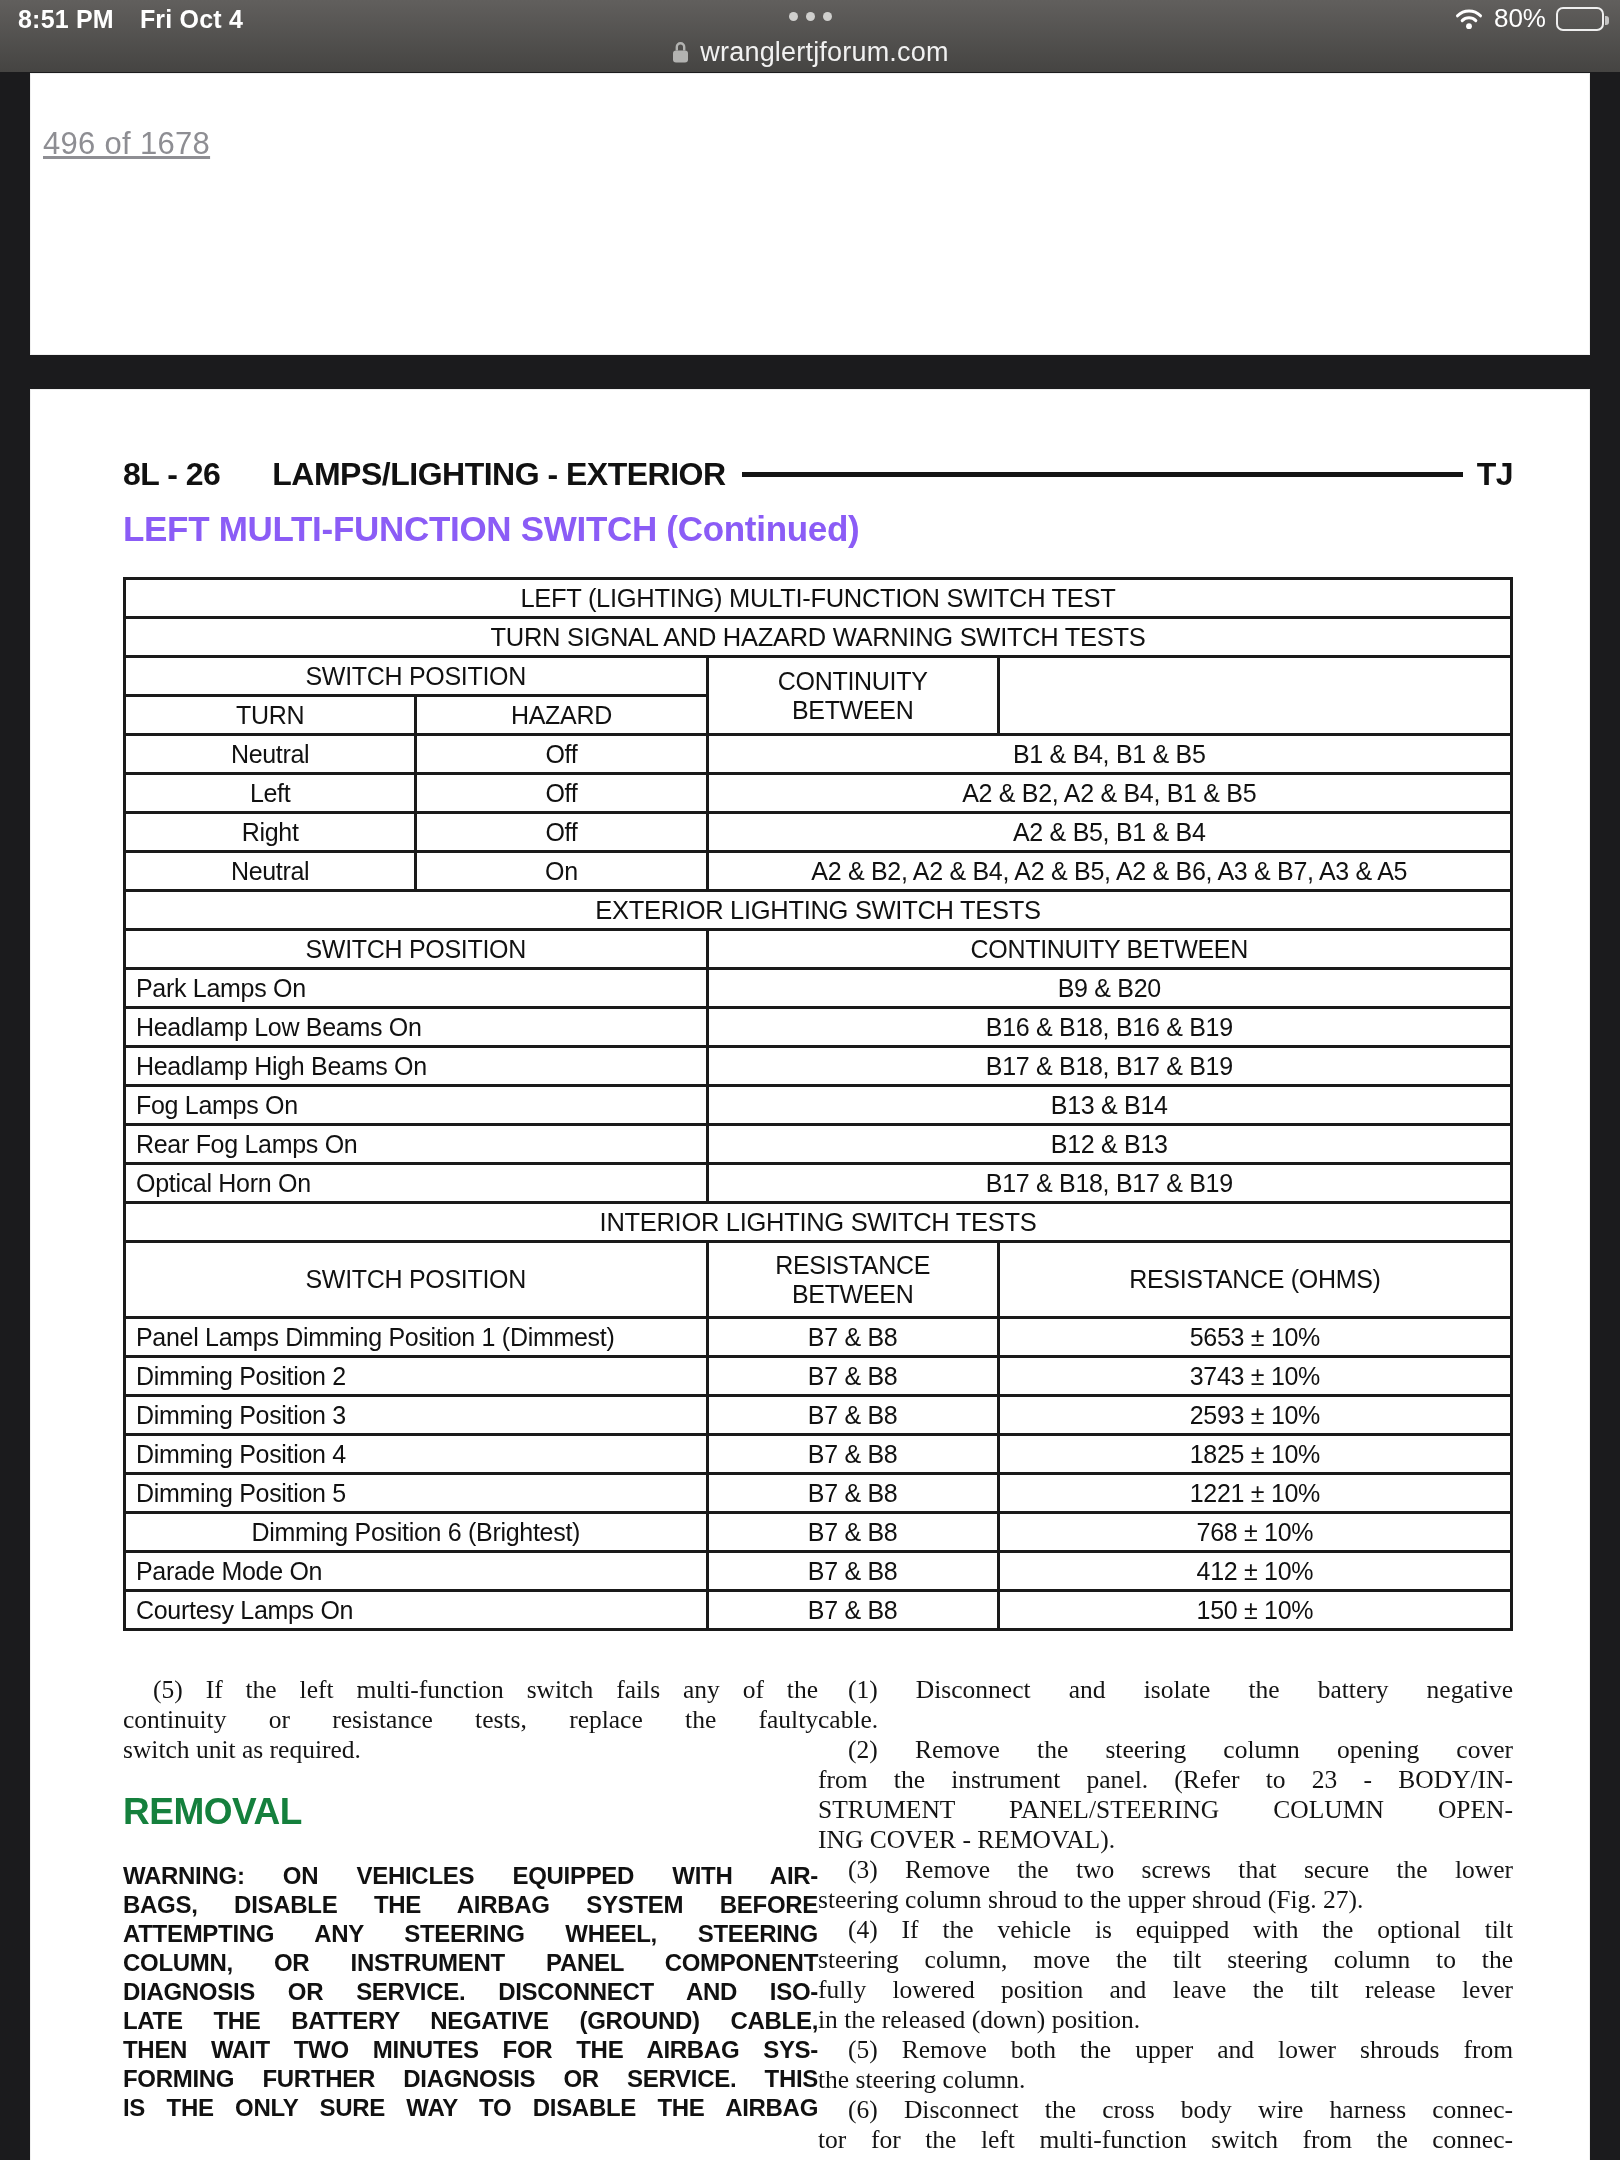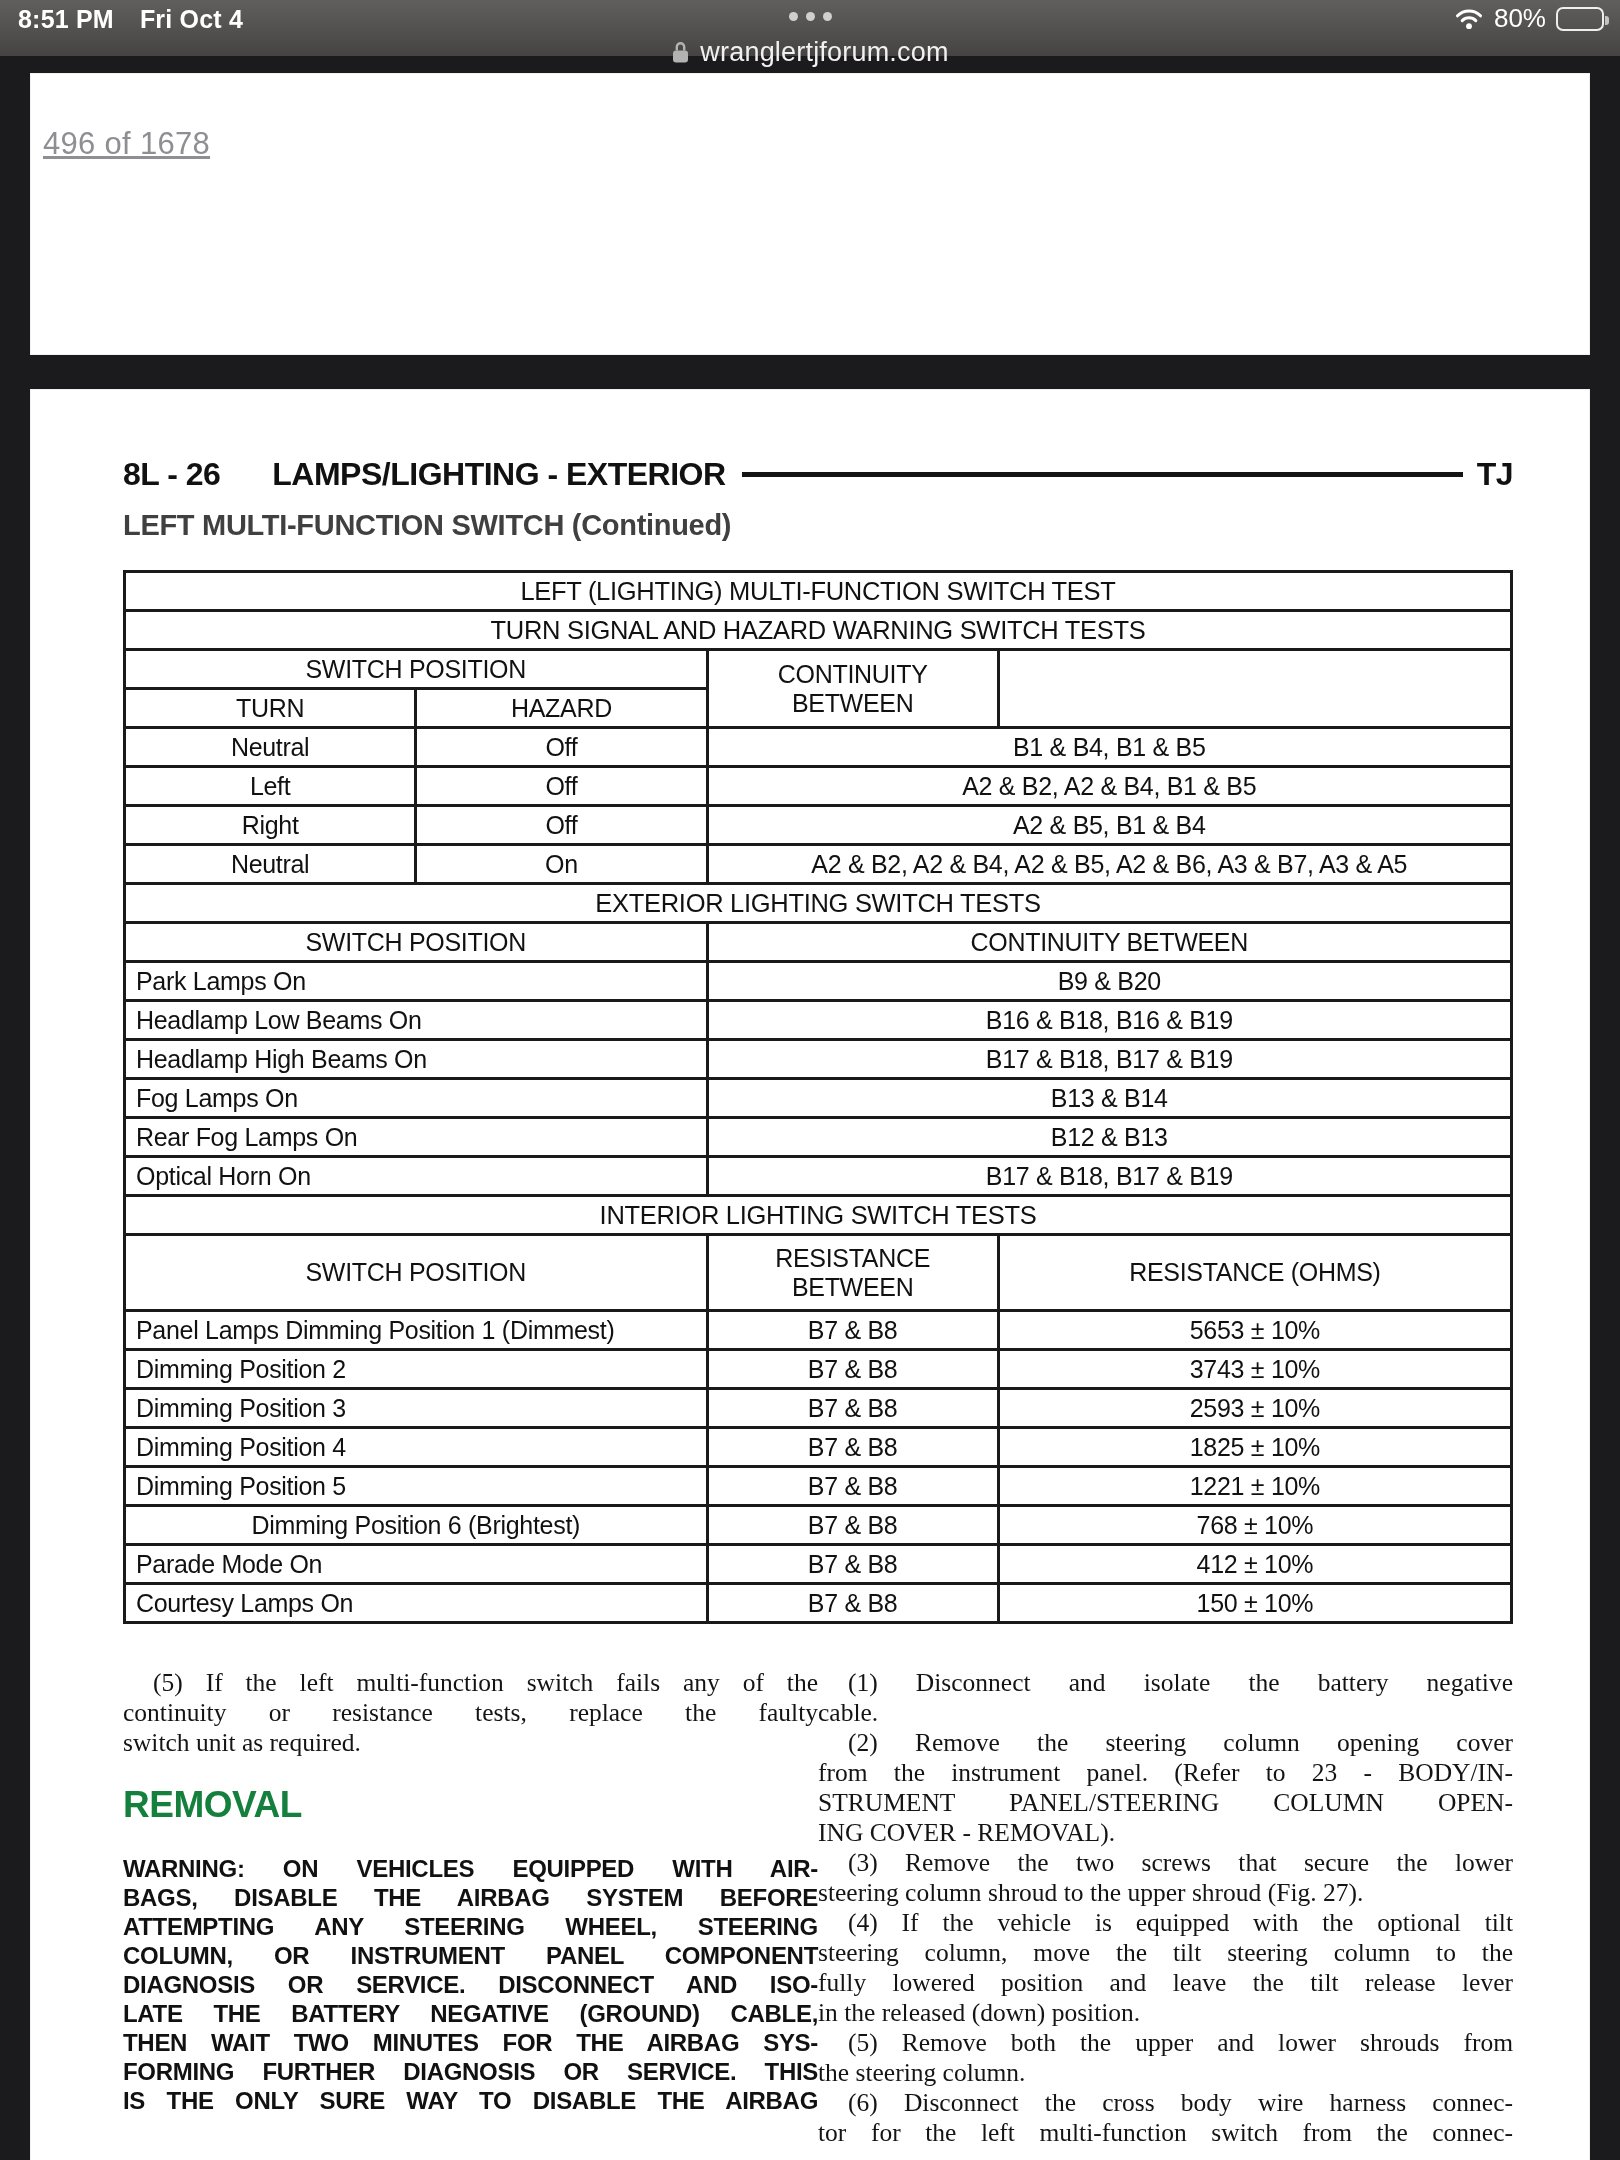--- a/index.html
+++ b/index.html
@@ -1,21 +1,21 @@
 <!DOCTYPE html>
 <html><head>
 <meta charset="utf-8">
 <style>
   * { margin:0; padding:0; box-sizing:border-box; }
   html,body { width:1620px; height:2160px; overflow:hidden; }
   body { background:#1b1b1d; font-family:"Liberation Sans", sans-serif; position:relative; }
 
   
   .status-bar {
-    position:absolute; left:0; top:0; width:1620px; height:56px;
+    position:absolute; left:0; top:0; width:1620px; height:72px;
     background:linear-gradient(#615f5d, #454442); color:#fff; z-index:5;
   }
   .sb-row1 { position:absolute; left:0; top:0; right:0; height:32px; display:flex; align-items:center; }
   .sb-left { position:absolute; left:18px; top:5px; display:flex; gap:26px; font-size:25px; font-weight:600; letter-spacing:0.2px; }
   .sb-center { position:absolute; left:0; right:0; top:12px; display:flex; justify-content:center; gap:8px; }
   .sb-dot { width:9px; height:9px; border-radius:50%; background:#cfcfcd; }
   .sb-right { position:absolute; right:16px; top:3px; display:flex; align-items:center; gap:10px; font-size:26px; font-weight:500; }
   .battery { position:relative; width:48px; height:24px; border:2px solid rgba(255,255,255,.9); border-radius:7px; padding:2px; }
   .battery-fill { height:100%; width:80%; background:#fff; border-radius:3px; }
   .battery-tip { position:absolute; right:-7px; top:7px; width:4px; height:9px; background:rgba(255,255,255,.65); border-radius:0 3px 3px 0; }
@@ -26,21 +26,21 @@
   .pdf-page { position:absolute; left:31px; width:1558px; background:#ffffff; box-shadow:0 0 0 1px #f0f0f0; }
   .page-prev { top:74px; height:280px; }
   .page-indicator { position:absolute; left:12px; top:52px; color:#8e8e93; font-size:31px; letter-spacing:0.3px;text-decoration:underline; }
   .page-doc { top:390px; height:1770px; padding:66px 76px 0 92px; }
 
   
   .doc-sans { font-family:"Liberation Sans", sans-serif; letter-spacing:-0.5px; }
   .doc-header { display:flex; align-items:center; color:#111; font-weight:bold; font-size:32px; }
   .doc-header .code { margin-right:52px; }
   .doc-header .rule { flex:1; height:5px; background:#141414; margin:0 14px 0 16px; }
-  .doc-subheader { margin-top:16px; font-weight:bold; font-size:29px; color:#404040; letter-spacing:-0.3px; }
+  .doc-subheader { margin-top:16px; font-weight:bold; font-size:35px; color:#8b5cf6; letter-spacing:-0.3px; }
 
   
   table.test-table { width:100%; margin-top:28px; border-collapse:collapse; table-layout:fixed; }
   .test-table td {
     border:3px solid #1a1a1a; height:39px; padding:1px 8px;
     font-size:25px; color:#111; text-align:center; vertical-align:middle; letter-spacing:-0.3px;
   }
   .test-table td.cell-left { text-align:left; padding-left:10px; }
   .test-table td.narrow { padding:0 36px; }
   .test-table tr.h76 td { height:76px; }

